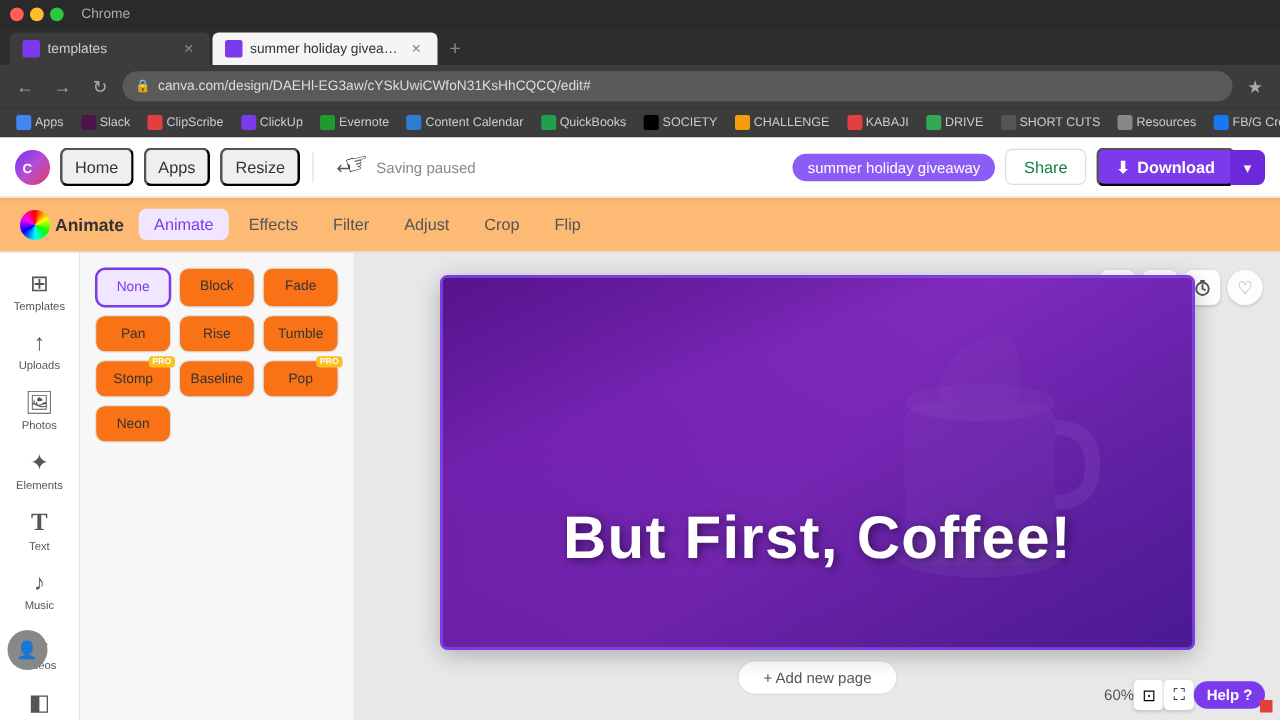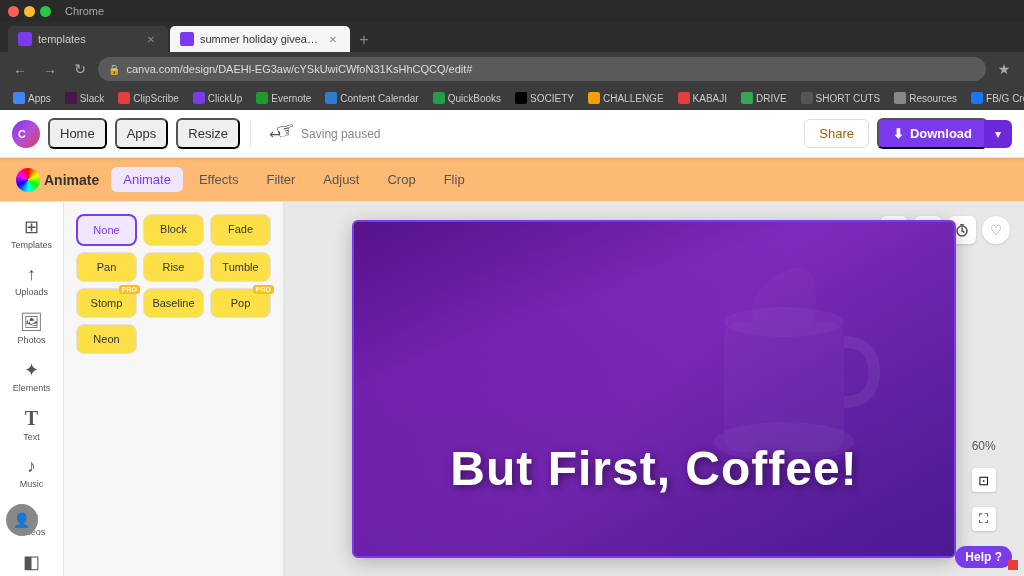--- a/index.html
+++ b/index.html
@@ -130,21 +130,21 @@
       background: #8b5cf6;
       color: white;
       font-size: 12px;
       padding: 4px 12px;
       border-radius: 20px;
       font-weight: 500;
     }
     .share-btn {
       background: #fff;
       border: 1px solid #ddd;
-      color: #a16207;
+      color: #15803d;
       font-size: 13px;
       padding: 6px 14px;
       border-radius: 6px;
       cursor: pointer;
       font-weight: 500;
     }
     .download-btn {
       background: #7c3aed;
       color: white;
       font-size: 13px;
@@ -229,21 +229,21 @@
       border-right: 1px solid #e5e5e5;
       padding: 12px;
       overflow-y: auto;
     }
     .animate-grid {
       display: grid;
       grid-template-columns: 1fr 1fr 1fr;
       gap: 6px;
     }
     .animate-option {
-      background: #fde047;
+      background: #f97316;
       border: 1px solid #e0e0e0;
       border-radius: 8px;
       padding: 8px 4px;
       text-align: center;
       font-size: 11px;
       color: #333;
       cursor: pointer;
       font-weight: 500;
       position: relative;
     }
@@ -493,20 +493,21 @@
           <text y="18" font-size="16" font-weight="bold">C</text>
         </svg>
     </div>
     <button class="topbar-nav-item">Home</button>
     <button class="topbar-nav-item">Apps</button>
     <button class="topbar-nav-item">Resize</button>
     <div class="topbar-divider"></div>
     <div class="topbar-undo">↩</div>
     <span class="saving-status">Saving paused</span>
     <div class="topbar-spacer"></div>
+    <div class="project-name-badge">summer holiday giveaway</div>
     <button class="share-btn">Share</button>
     <div style="display:flex;align-items:center;">
       <button class="download-btn">
         <span>⬇</span>
         <span>Download</span>
       </button>
       <div class="download-dropdown">▾</div>
     </div>
   </div>
 
@@ -639,22 +640,23 @@
           <path d="M150 100 Q180 100 180 130 Q180 160 150 160" stroke="rgba(255,255,255,0.2)" stroke-width="12" fill="none"></path>
           <path d="M60 80 Q50 50 90 30 Q130 10 120 80" fill="rgba(255,255,255,0.08)"></path>
           <ellipse cx="90" cy="80" rx="60" ry="15" fill="rgba(255,255,255,0.12)"></ellipse>
         </svg>
 
         <div class="canvas-text">
           <div class="canvas-title">But First, Coffee!</div>
         </div>
       </div>
 
-
-      <div style="position:absolute;bottom:8px;right:12px;display:flex;align-items:center;gap:15px;flex-direction:column;">
+      <button class="add-page-btn">+ Add new page</button>
+
+      <div style="position:absolute;bottom:8px;right:12px;display:flex;align-items:center;gap:0;">
         <span style="font-size:12px;color:#555;">60%</span>
         <div style="width:24px;height:24px;background:#fff;border-radius:4px;display:flex;align-items:center;justify-content:center;cursor:pointer;box-shadow:0 1px 3px rgba(0,0,0,0.15);font-size:13px;">⊡</div>
         <div style="width:24px;height:24px;background:#fff;border-radius:4px;display:flex;align-items:center;justify-content:center;cursor:pointer;box-shadow:0 1px 3px rgba(0,0,0,0.15);font-size:13px;">⛶</div>
         <div class="help-btn">Help ?</div>
       </div>
 
       <div style="position:absolute;bottom:6px;right:6px;width:10px;height:10px;background:#e53e3e;border-radius:50;"></div>
     </div>
 
   </div>

